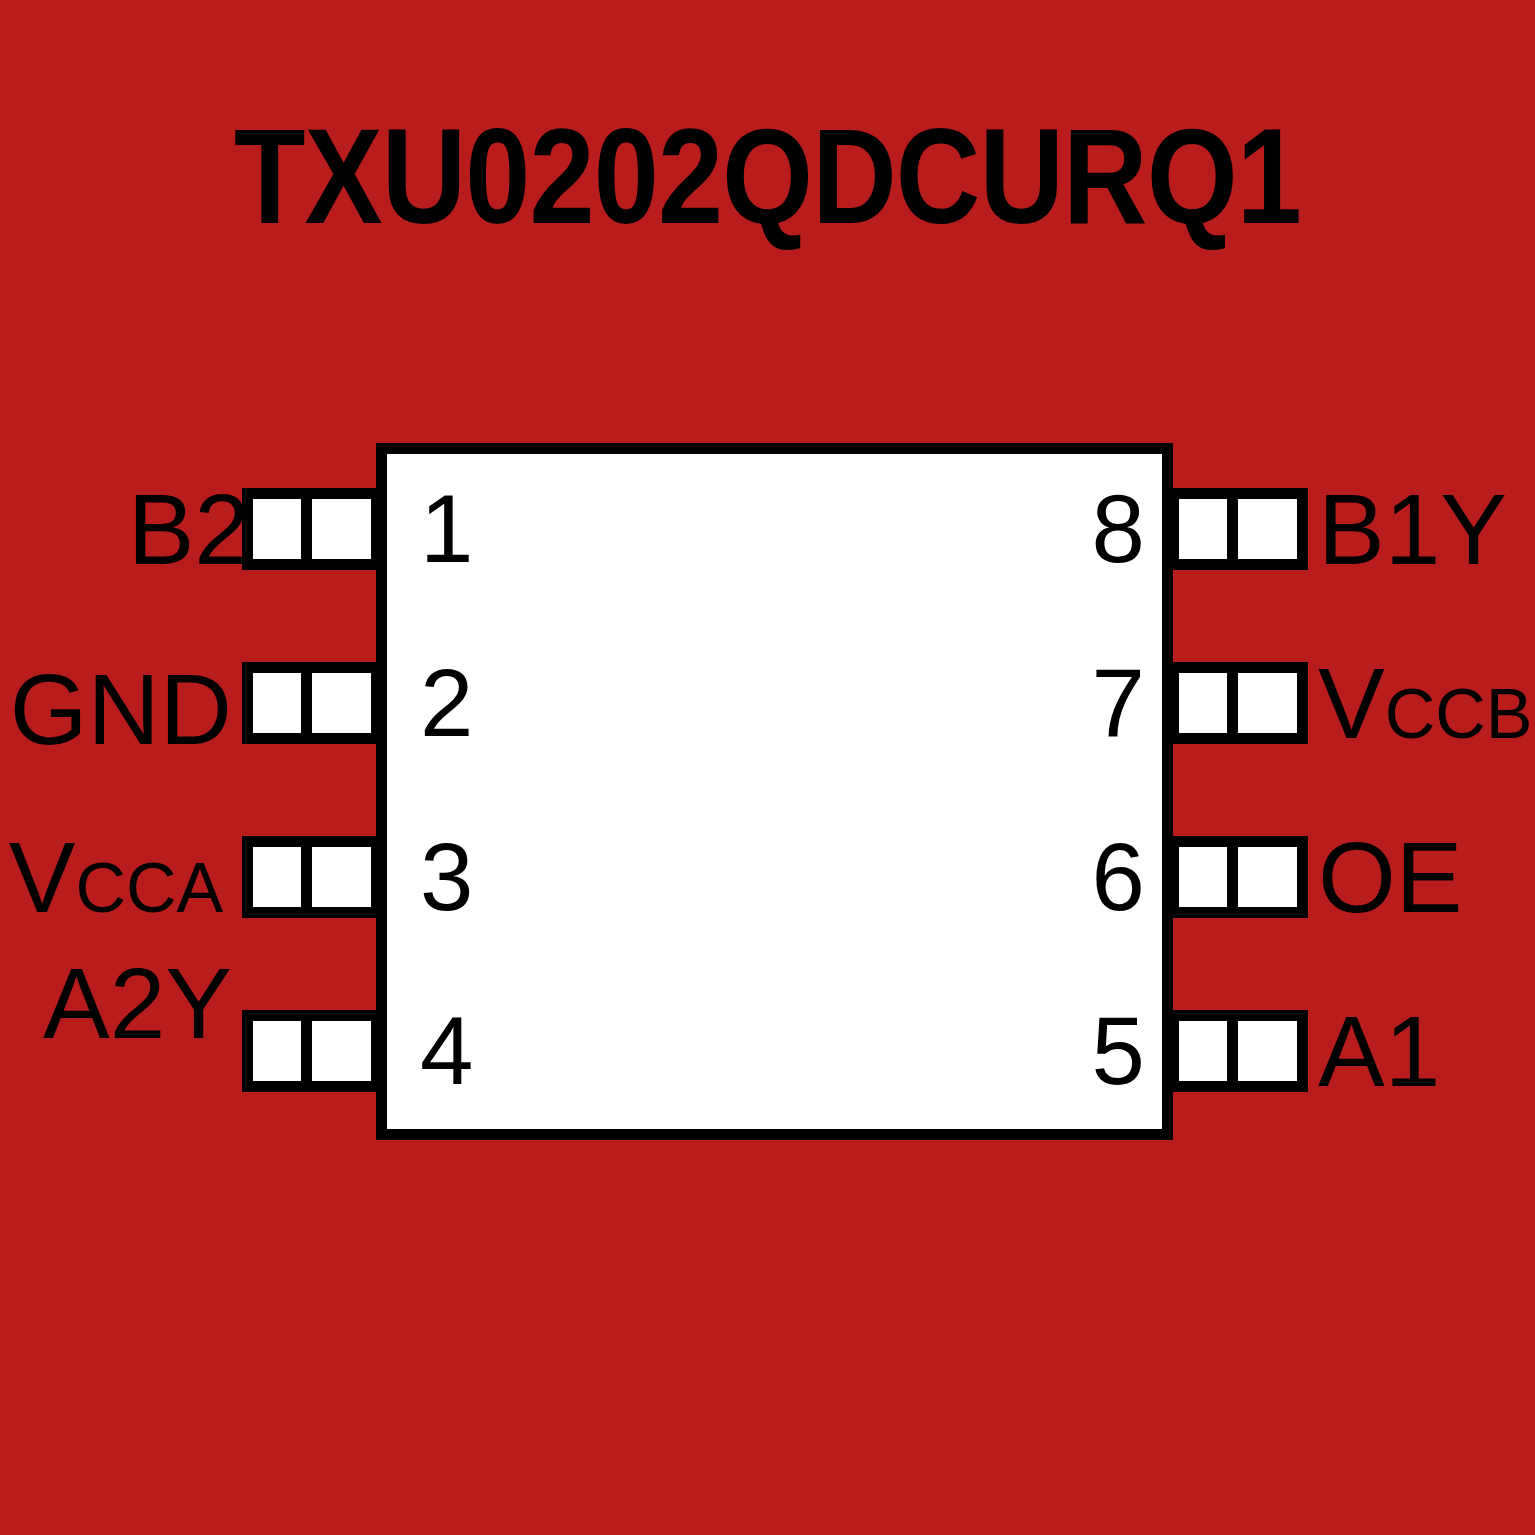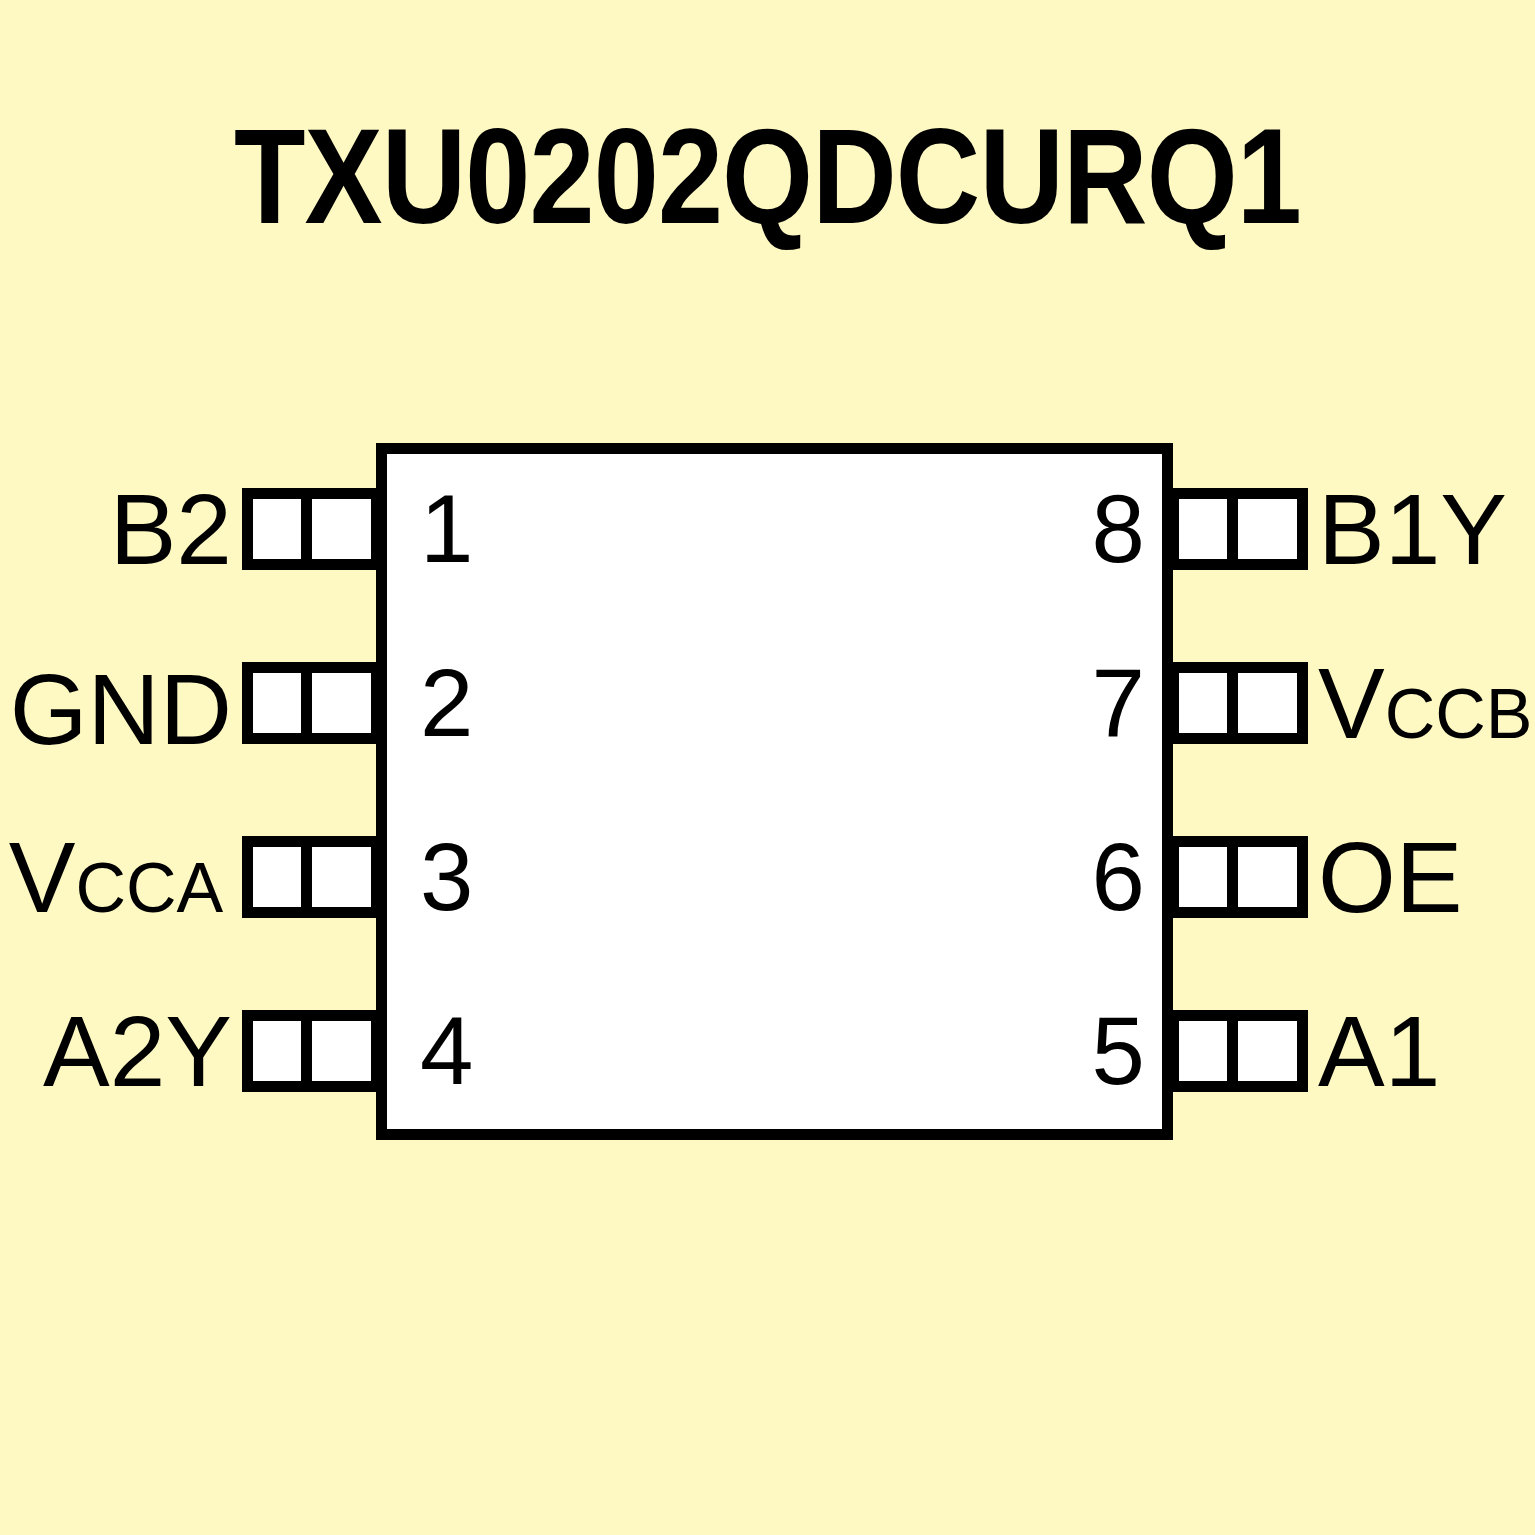--- a/index.html
+++ b/index.html
@@ -4,21 +4,21 @@
 <style>
   html, body {
     margin: 0;
     padding: 0;
     background: #ffffff;
   }
   #root {
     position: relative;
     width: 1535px;
     height: 1535px;
-    background: #fef9c3;
+    background: #b91c1c;
     overflow: hidden;
     font-family: "Liberation Sans", sans-serif;
     color: #000000;
   }
 
   
   #title {
     position: absolute;
     left: 0;
     top: 108px;
@@ -109,39 +109,39 @@
   <div id="title">TXU0202QDCURQ1</div>
 
   <div id="package-body"></div>
 
   <div id="pins-layer">
       <div class="pin left" style="top: 488px;">
         <div class="pin-seg"></div>
         <div class="pin-seg"></div>
       </div>
       <div class="pin-number left" style="top: 488px;">1</div>
-      <div class="pin-label left" style="top: 488px;"><span>B2</span></div>
+      <div class="pin-label left" style="top: 488px; padding-left: 18px;"><span>B2</span></div>
       <div class="pin left" style="top: 662px;">
         <div class="pin-seg"></div>
         <div class="pin-seg"></div>
       </div>
       <div class="pin-number left" style="top: 662px;">2</div>
       <div class="pin-label left" style="top: 668px;"><span>GND</span></div>
       <div class="pin left" style="top: 836px;">
         <div class="pin-seg"></div>
         <div class="pin-seg"></div>
       </div>
       <div class="pin-number left" style="top: 836px;">3</div>
       <div class="pin-label left" style="top: 836px; text-align: center;"><span>V</span><span class="sub">CCA</span></div>
       <div class="pin left" style="top: 1010px;">
         <div class="pin-seg"></div>
         <div class="pin-seg"></div>
       </div>
       <div class="pin-number left" style="top: 1010px;">4</div>
-      <div class="pin-label left" style="top: 1010px;"><span>A2Y</span></div>
+      <div class="pin-label left" style="top: 962px;"><span>A2Y</span></div>
       <div class="pin right" style="top: 488px;">
         <div class="pin-seg"></div>
         <div class="pin-seg"></div>
       </div>
       <div class="pin-number right" style="top: 488px;">8</div>
       <div class="pin-label right" style="top: 488px;"><span>B1Y</span></div>
       <div class="pin right" style="top: 662px;">
         <div class="pin-seg"></div>
         <div class="pin-seg"></div>
       </div>

